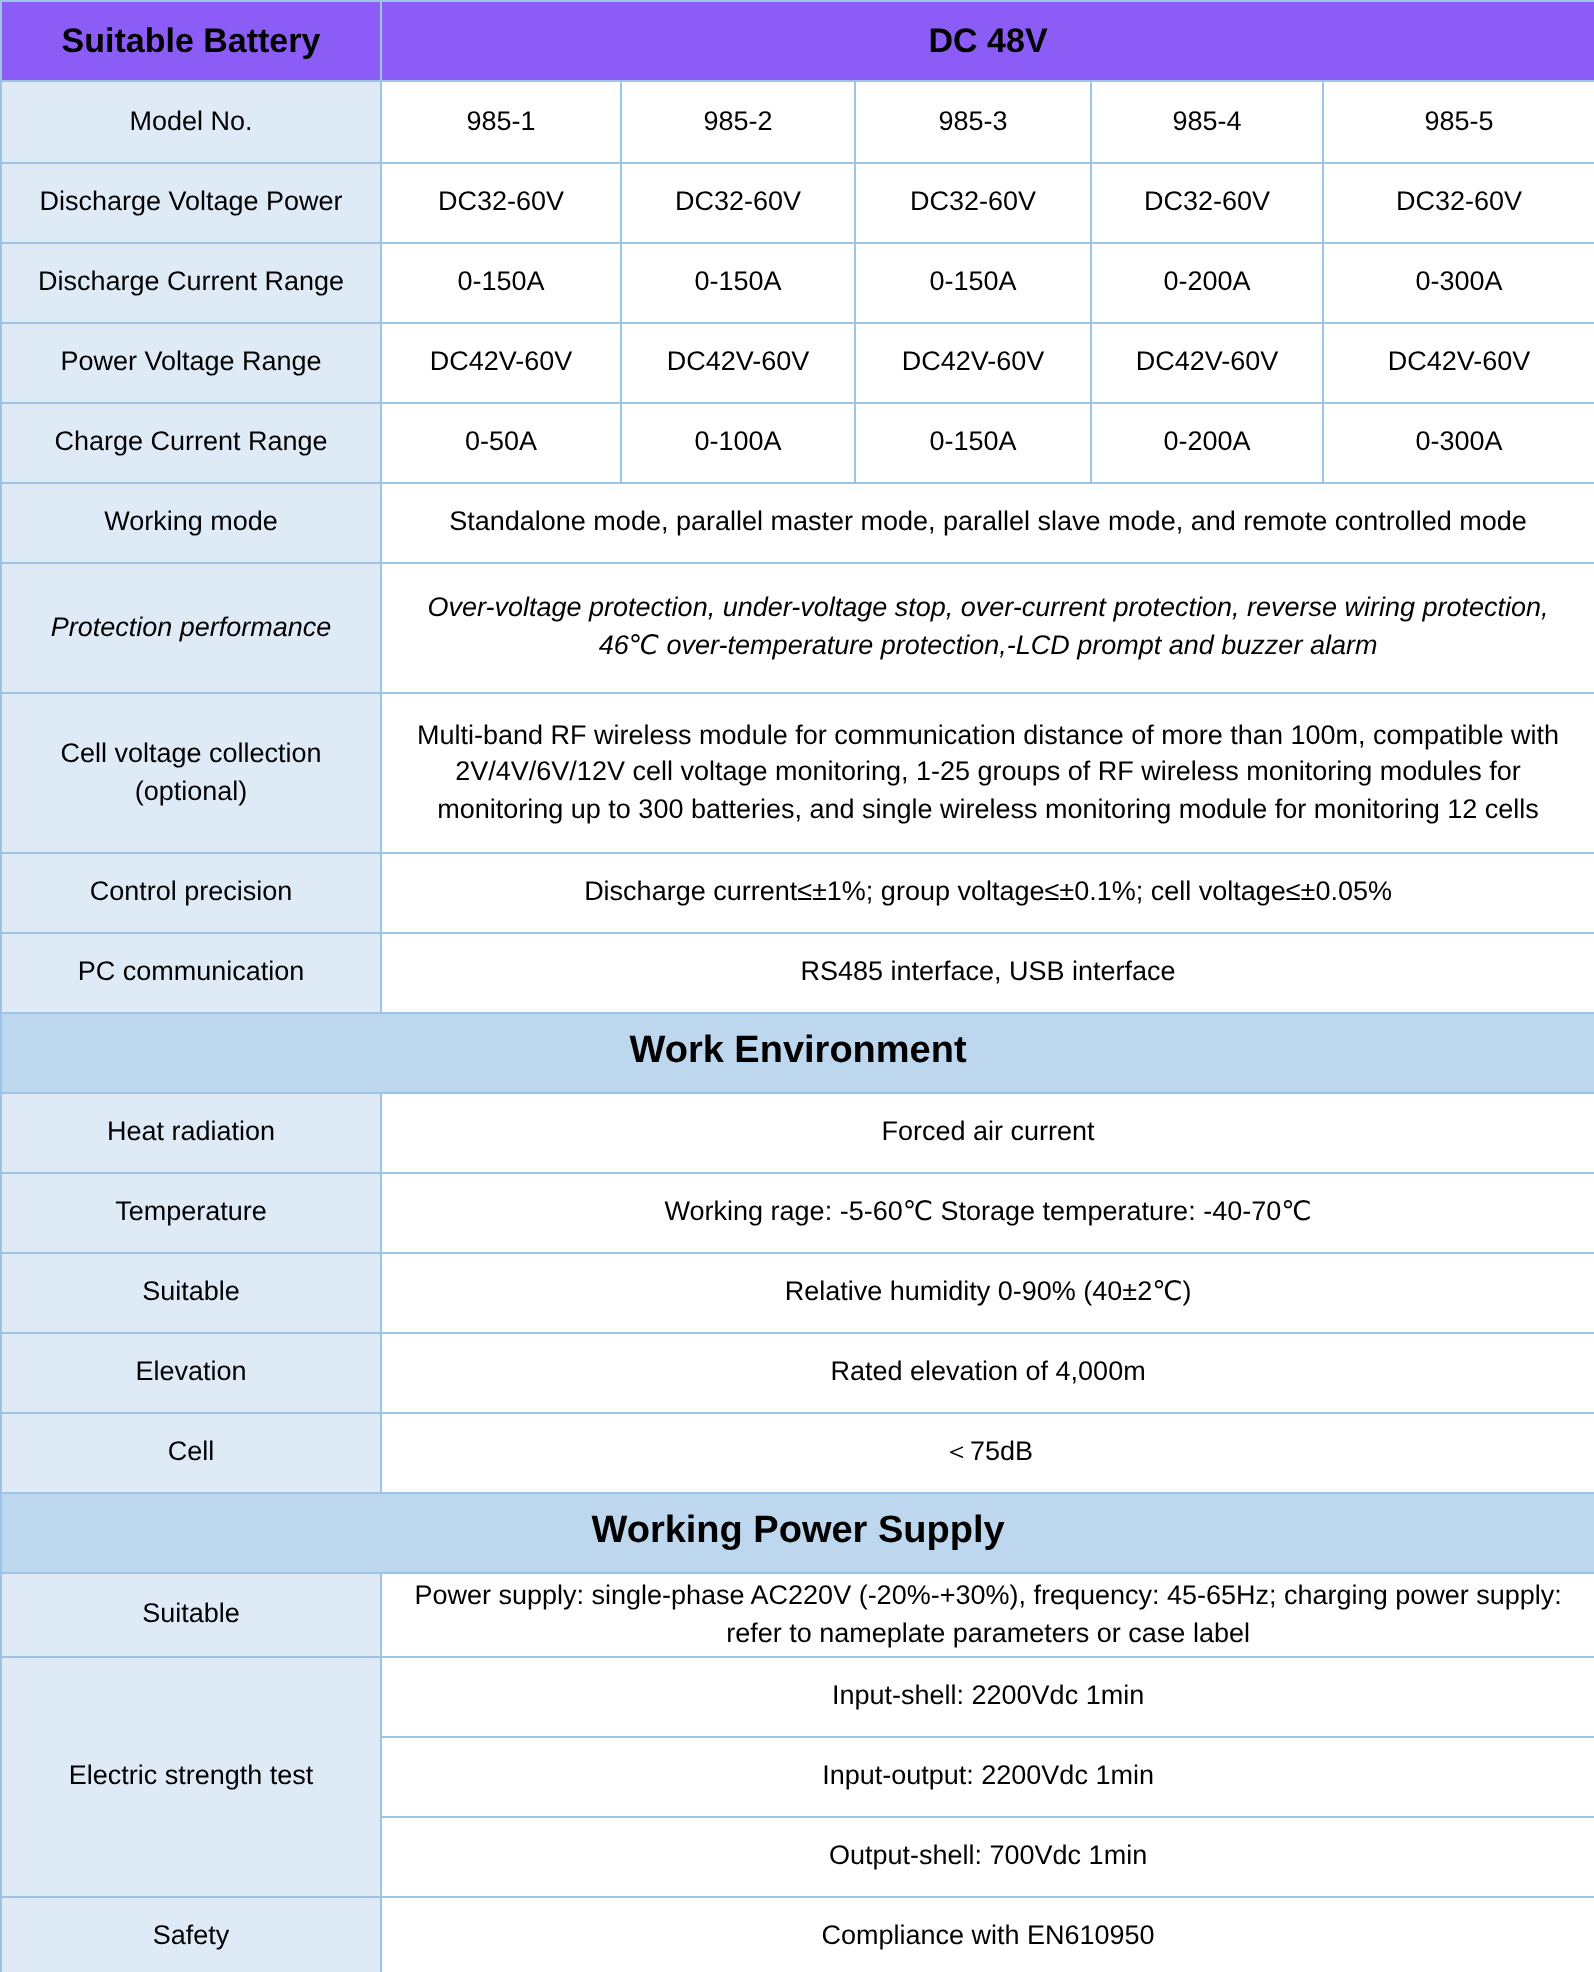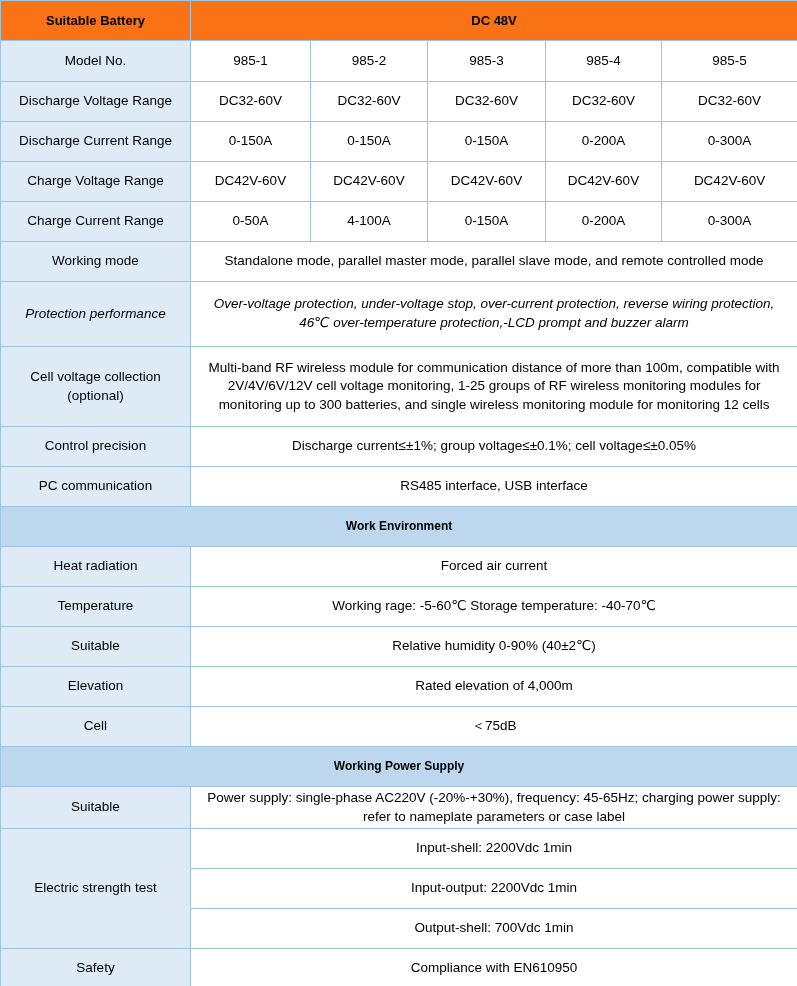--- a/index.html
+++ b/index.html
@@ -21,28 +21,28 @@
     vertical-align: middle;
     padding: 2px 10px;
     line-height: 1.38;
     overflow: hidden;
     box-sizing: border-box;
   }
   .label-cell {
     background: #deebf7;
   }
   .hdr-cell {
-    background: #f97316;
+    background: #8b5cf6;
     font-weight: bold;
-    font-size: 13px;
+    font-size: 17px;
   }
   .section-cell {
     background: #bdd7ee;
     font-weight: bold;
-    font-size: 12px;
+    font-size: 19px;
   }
   
   .dark-border {
     border: 1.5px solid #8aa6bd;
   }
   .dark-left {
     border-left: 1.5px solid #8aa6bd;
   }
   tr.h40  { height: 40px; }
   tr.h41  { height: 41px; padding-left: 32px; }
@@ -71,50 +71,50 @@
   <tr class="h41">
     <td class="label-cell">Model No.</td>
     <td>985-1</td>
     <td>985-2</td>
     <td>985-3</td>
     <td>985-4</td>
     <td>985-5</td>
   </tr>
 
   <tr class="h40">
-    <td class="label-cell">Discharge Voltage Range</td>
+    <td class="label-cell">Discharge Voltage Power</td>
     <td>DC32-60V</td>
     <td>DC32-60V</td>
     <td>DC32-60V</td>
     <td>DC32-60V</td>
     <td>DC32-60V</td>
   </tr>
 
   <tr class="h40">
     <td class="label-cell">Discharge Current Range</td>
     <td>0-150A</td>
     <td>0-150A</td>
     <td>0-150A</td>
     <td>0-200A</td>
     <td>0-300A</td>
   </tr>
 
   <tr class="h40">
-    <td class="label-cell">Charge Voltage Range</td>
+    <td class="label-cell">Power Voltage Range</td>
     <td>DC42V-60V</td>
     <td>DC42V-60V</td>
     <td class="dark-left">DC42V-60V</td>
     <td>DC42V-60V</td>
     <td>DC42V-60V</td>
   </tr>
 
   <tr class="h40">
     <td class="label-cell">Charge Current Range</td>
     <td>0-50A</td>
-    <td>4-100A</td>
+    <td>0-100A</td>
     <td class="dark-border">0-150A</td>
     <td>0-200A</td>
     <td>0-300A</td>
   </tr>
 
   <tr class="h40">
     <td class="label-cell">Working mode</td>
     <td colspan="5">Standalone mode, parallel master mode, parallel slave mode, and remote controlled mode</td>
   </tr>
 

